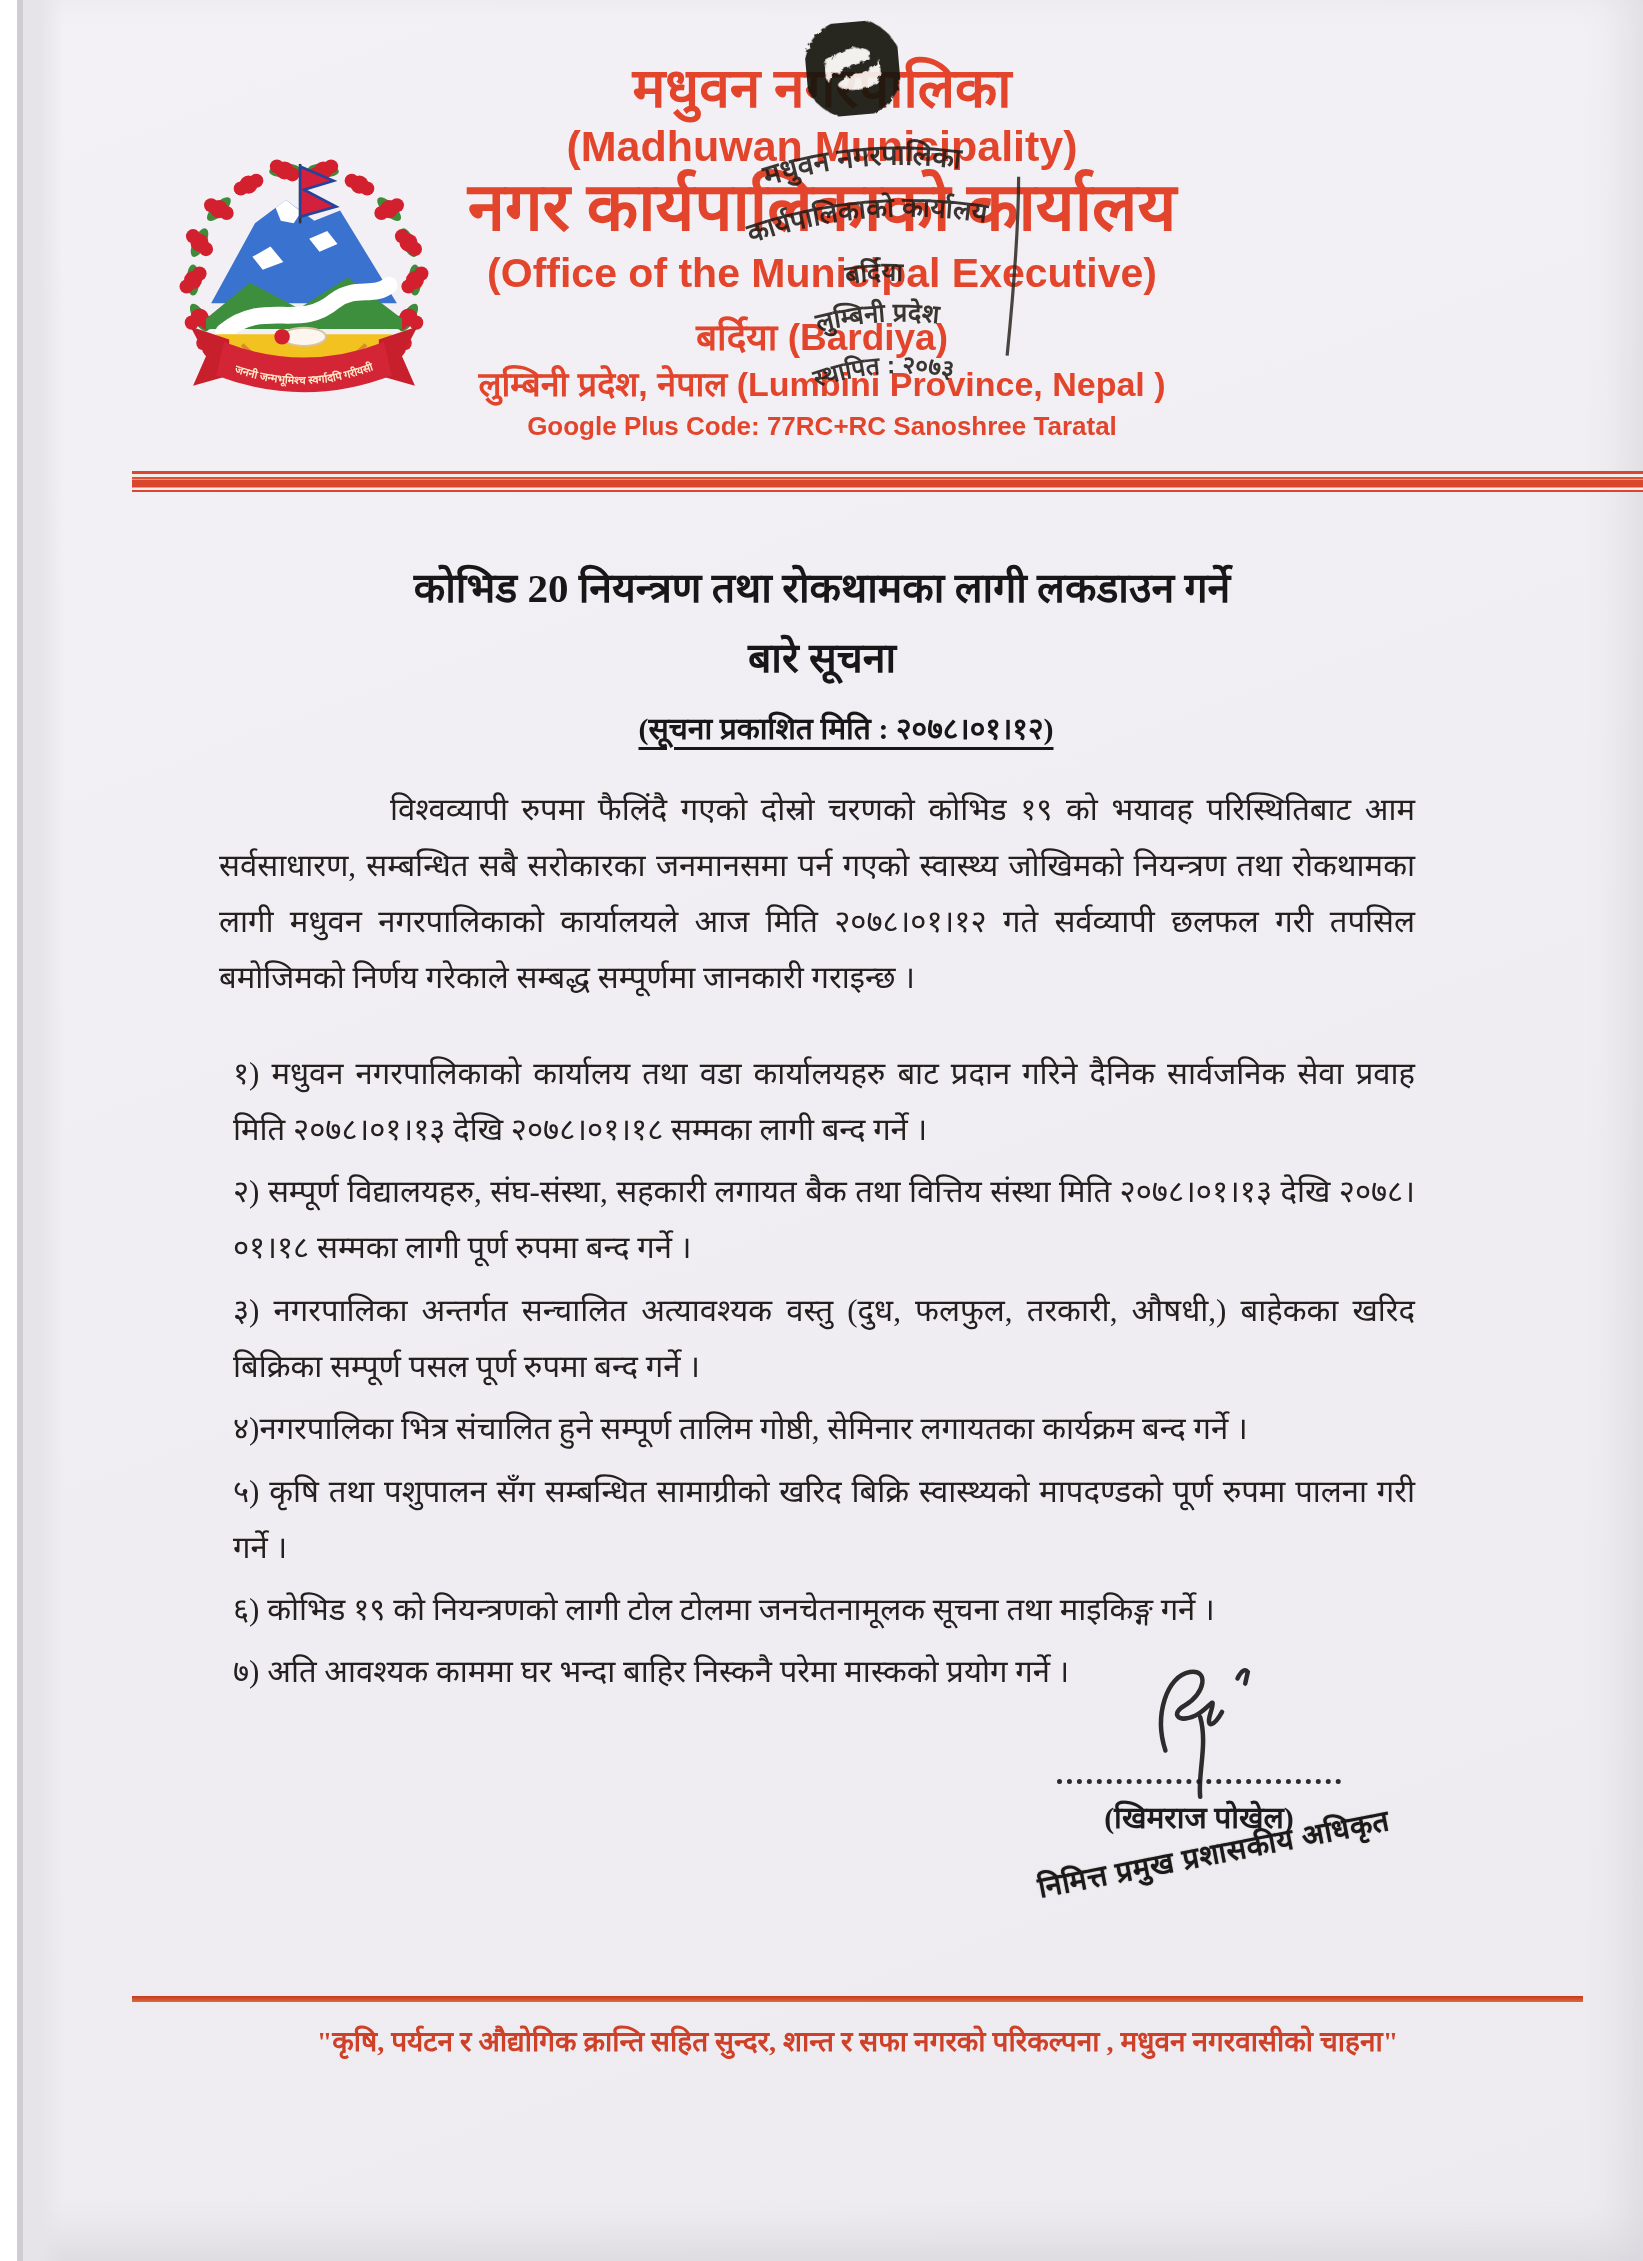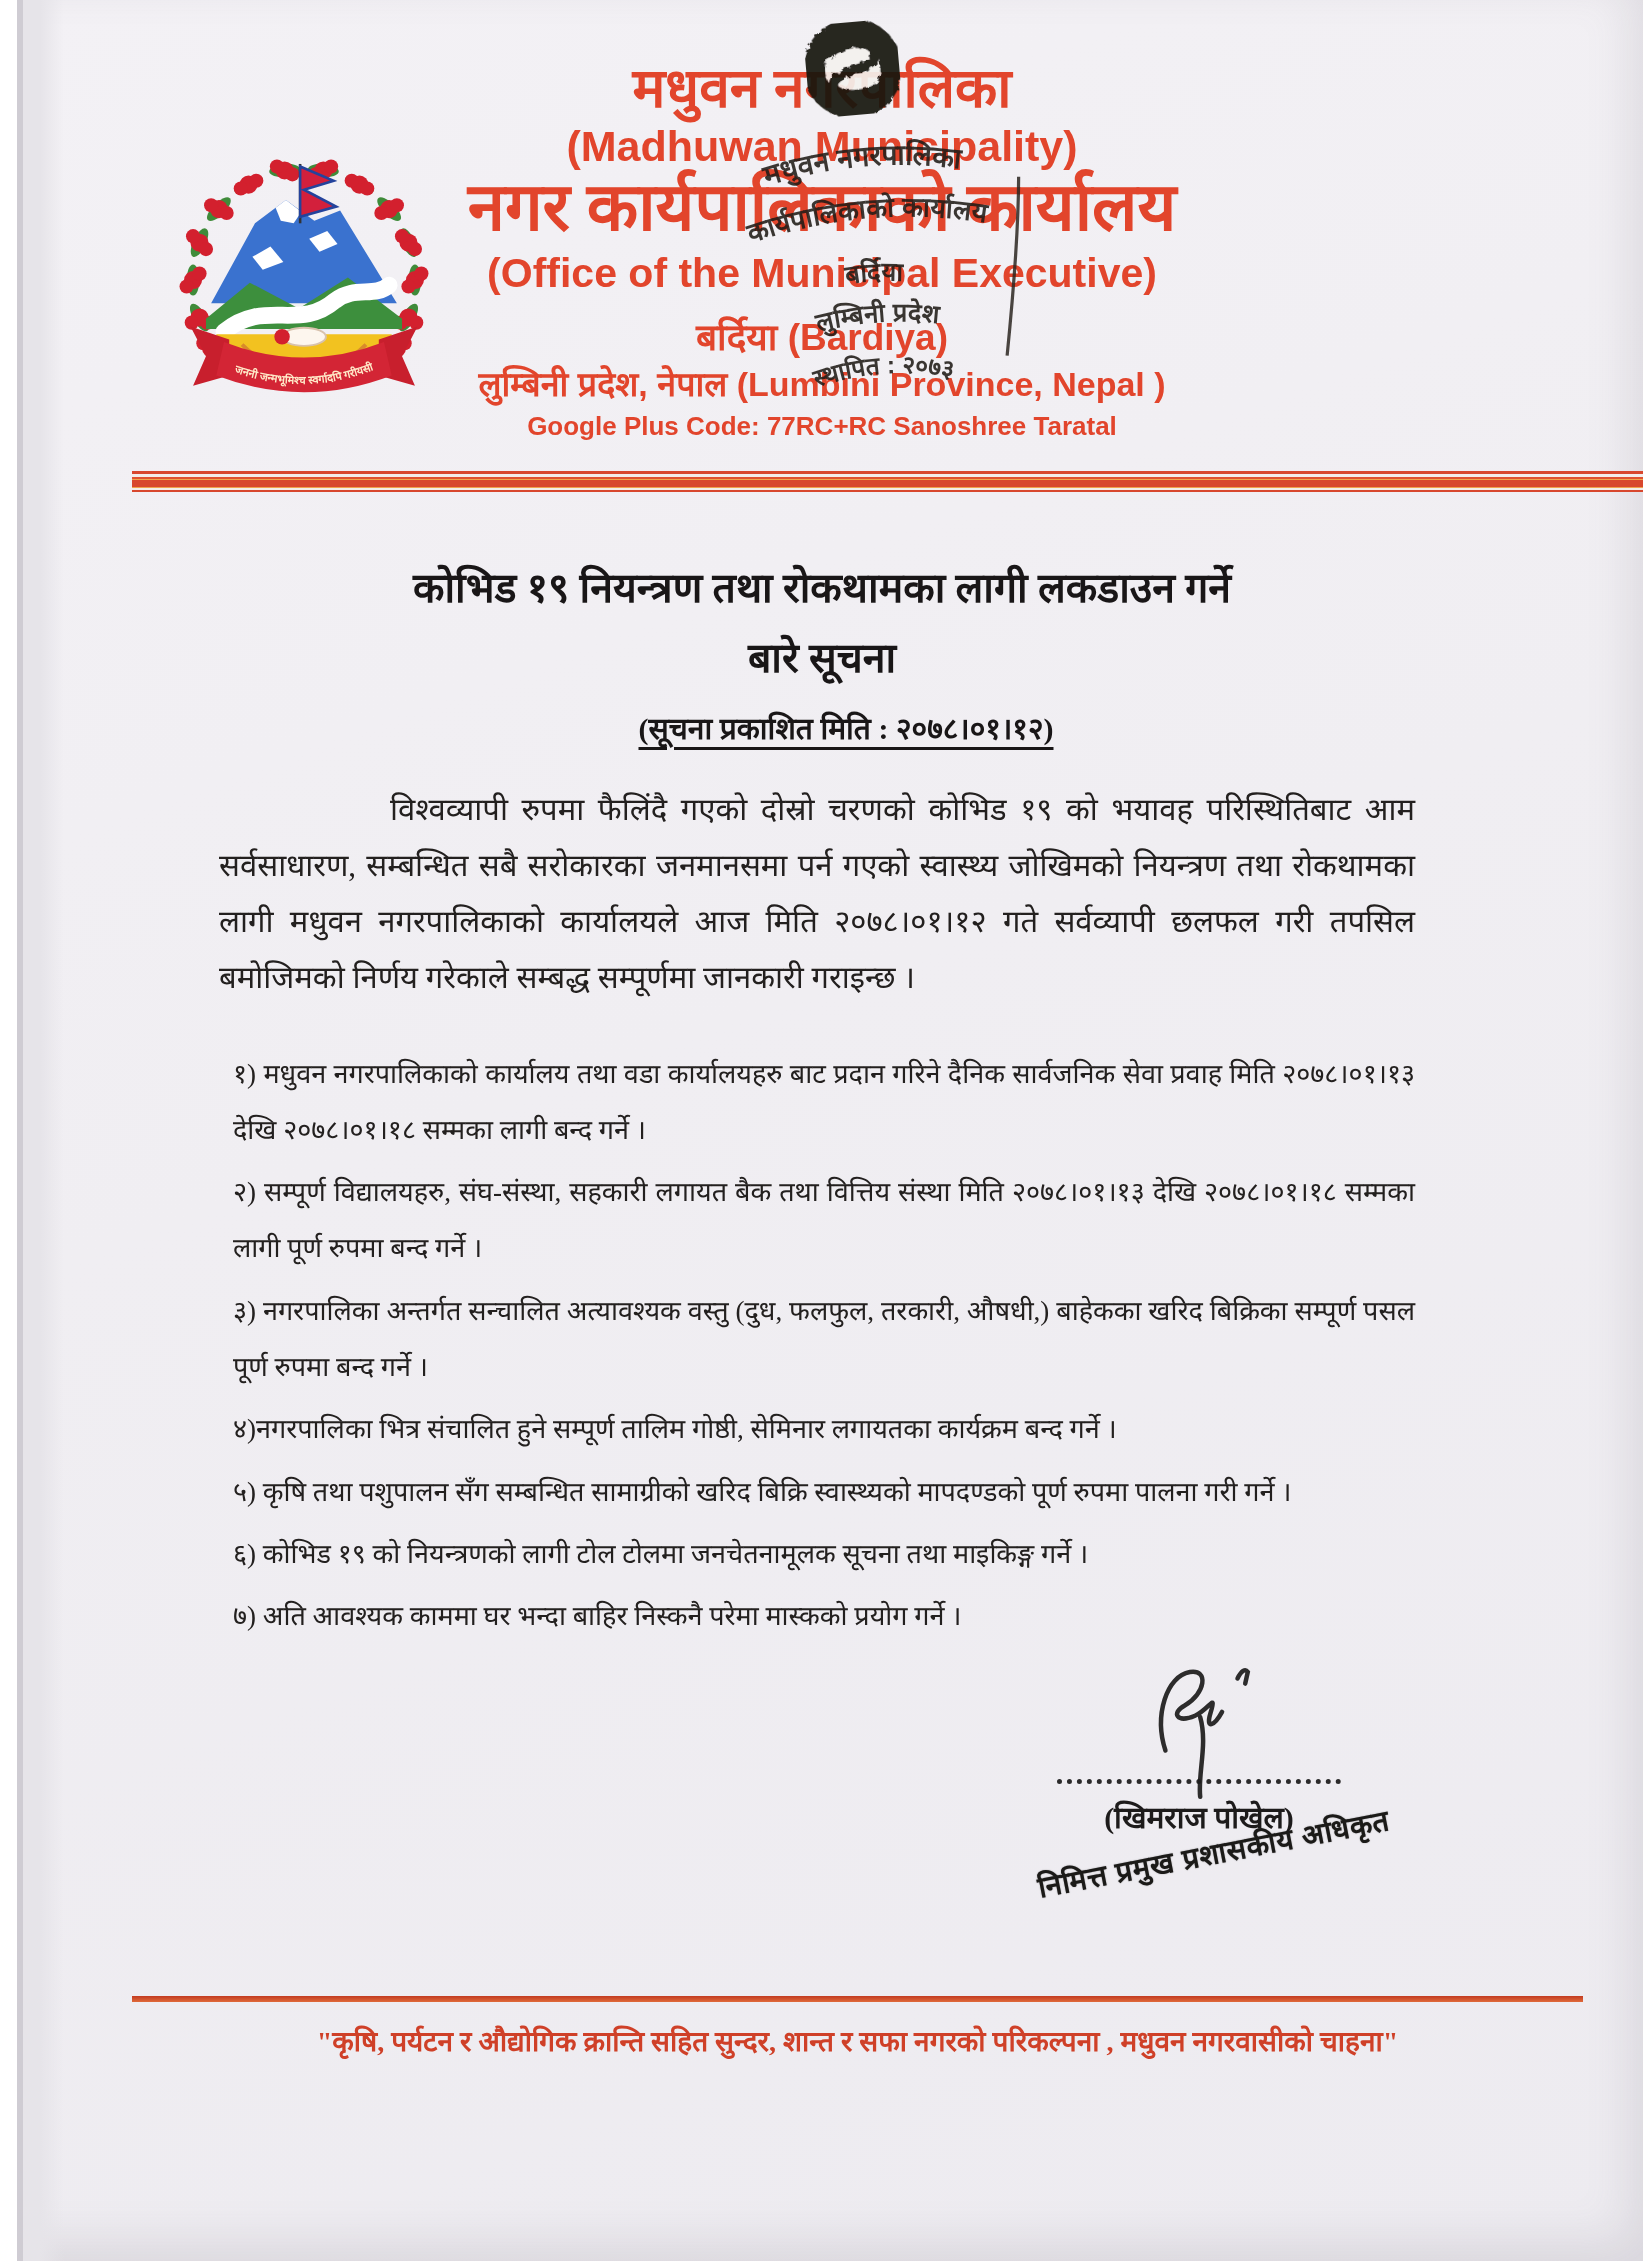--- a/index.html
+++ b/index.html
@@ -24,21 +24,21 @@
     background:linear-gradient(to bottom,#d8472e 0 3.2px,#f3ece9 3.2px 5.8px,#e0512f 5.8px 7.7px,#f0a24c 7.7px 9px,#d8472e 9px 15.5px,#f0a24c 15.5px 17px,#f3ece9 17px 18.7px,#d8472e 18.7px 21px);}
   .emblem{position:absolute;left:175px;top:148px;width:258px;height:268px;}
   .ink-stamp{position:absolute;left:635px;top:3.9px;width:451px;height:425px;transform:rotate(-5deg);z-index:3;}
   .stamp-text text{font-weight:700;font-family:"Liberation Sans","DejaVu Sans",sans-serif;}
   
   .title{margin-top:61px;text-align:center;font-weight:800;font-size:41px;line-height:70px;color:#191617;}
   .pubdate{margin-top:14px;text-align:center;font-weight:700;font-size:30px;color:#191617;
     text-decoration:underline;text-underline-offset:7.7px;text-decoration-thickness:2.6px;padding-left:48px;}
   .intro{margin:34px 229px 0 219px;font-size:31px;line-height:56px;text-align:justify;text-indent:171px;color:#23201f;}
   .items{margin:40px 229px 0 219px;}
-  .items p{margin:0 0 6.4px 0;padding-left:14px;font-size:27px;line-height:56px;text-align:justify;color:#23201f;}
+  .items p{margin:0 0 6.4px 0;padding-left:14px;font-size:31px;line-height:56px;text-align:justify;color:#23201f;}
   
   .signblock{position:absolute;left:1057px;top:1654px;width:413px;z-index:2;}
   .sig-svg{display:block;margin-left:84px;}
   .dotline{width:284px;border-bottom:5.2px dotted #2b2a2a;margin-top:-23px;}
   .sig-name{width:284px;text-align:center;font-size:30px;font-weight:600;margin-top:11.6px;color:#1d1b1b;}
   .sig-desig{width:387px;margin-top:30px;margin-left:-19.3px;font-size:29px;font-weight:700;color:#1b1a18;
     transform:rotate(-11deg);transform-origin:left center;letter-spacing:0.6px;
     font-family:"Liberation Sans","DejaVu Sans",sans-serif;text-shadow:0 0 1.3px rgba(20,20,20,.45);}
   
   .f-rule{position:absolute;left:132px;right:61px;top:1996px;height:5.8px;background:linear-gradient(to bottom,#c23a20,#e06a3a);}
@@ -210,21 +210,21 @@
         <text font-size="40"><textPath href="#arc4" startOffset="50%" text-anchor="middle">लुम्बिनी प्रदेश</textPath></text>
         <text font-size="38"><textPath href="#arc5" startOffset="50%" text-anchor="middle">स्थापित : २०७३</textPath></text>
       </g>
       <path d="M600,290 C592,380 576,470 558,565" stroke="#2b2620" stroke-width="5" fill="none" opacity="0.85"></path>
     </svg>
   </div>
 
   <div class="rule"></div>
 
   <div class="title">
-    <div>कोभिड १९ नियन्त्रण तथा रोकथामका लागी लकडाउन गर्ने</div>
+    <div>कोभिड 20 नियन्त्रण तथा रोकथामका लागी लकडाउन गर्ने</div>
     <div>बारे सूचना</div>
   </div>
 
   <div class="pubdate">(सूचना प्रकाशित मिति : २०७८।०१।१२)</div>
 
   <p class="intro">विश्वव्यापी रुपमा फैलिंदै गएको दोस्रो चरणको कोभिड १९ को भयावह परिस्थितिबाट आम सर्वसाधारण, सम्बन्धित सबै सरोकारका जनमानसमा पर्न गएको स्वास्थ्य जोखिमको नियन्त्रण तथा रोकथामका लागी मधुवन नगरपालिकाको कार्यालयले आज मिति २०७८।०१।१२ गते सर्वव्यापी छलफल गरी  तपसिल बमोजिमको निर्णय गरेकाले सम्बद्ध सम्पूर्णमा जानकारी गराइन्छ ।</p>
 
   <div class="items">
     <p>१) मधुवन नगरपालिकाको कार्यालय तथा वडा कार्यालयहरु बाट प्रदान गरिने  दैनिक सार्वजनिक सेवा प्रवाह मिति २०७८।०१।१३ देखि २०७८।०१।१८ सम्मका लागी बन्द गर्ने ।</p>
     <p>२) सम्पूर्ण विद्यालयहरु, संघ-संस्था, सहकारी लगायत बैक तथा वित्तिय संस्था मिति २०७८।०१।१३ देखि २०७८।०१।१८ सम्मका लागी पूर्ण रुपमा बन्द गर्ने ।</p>

